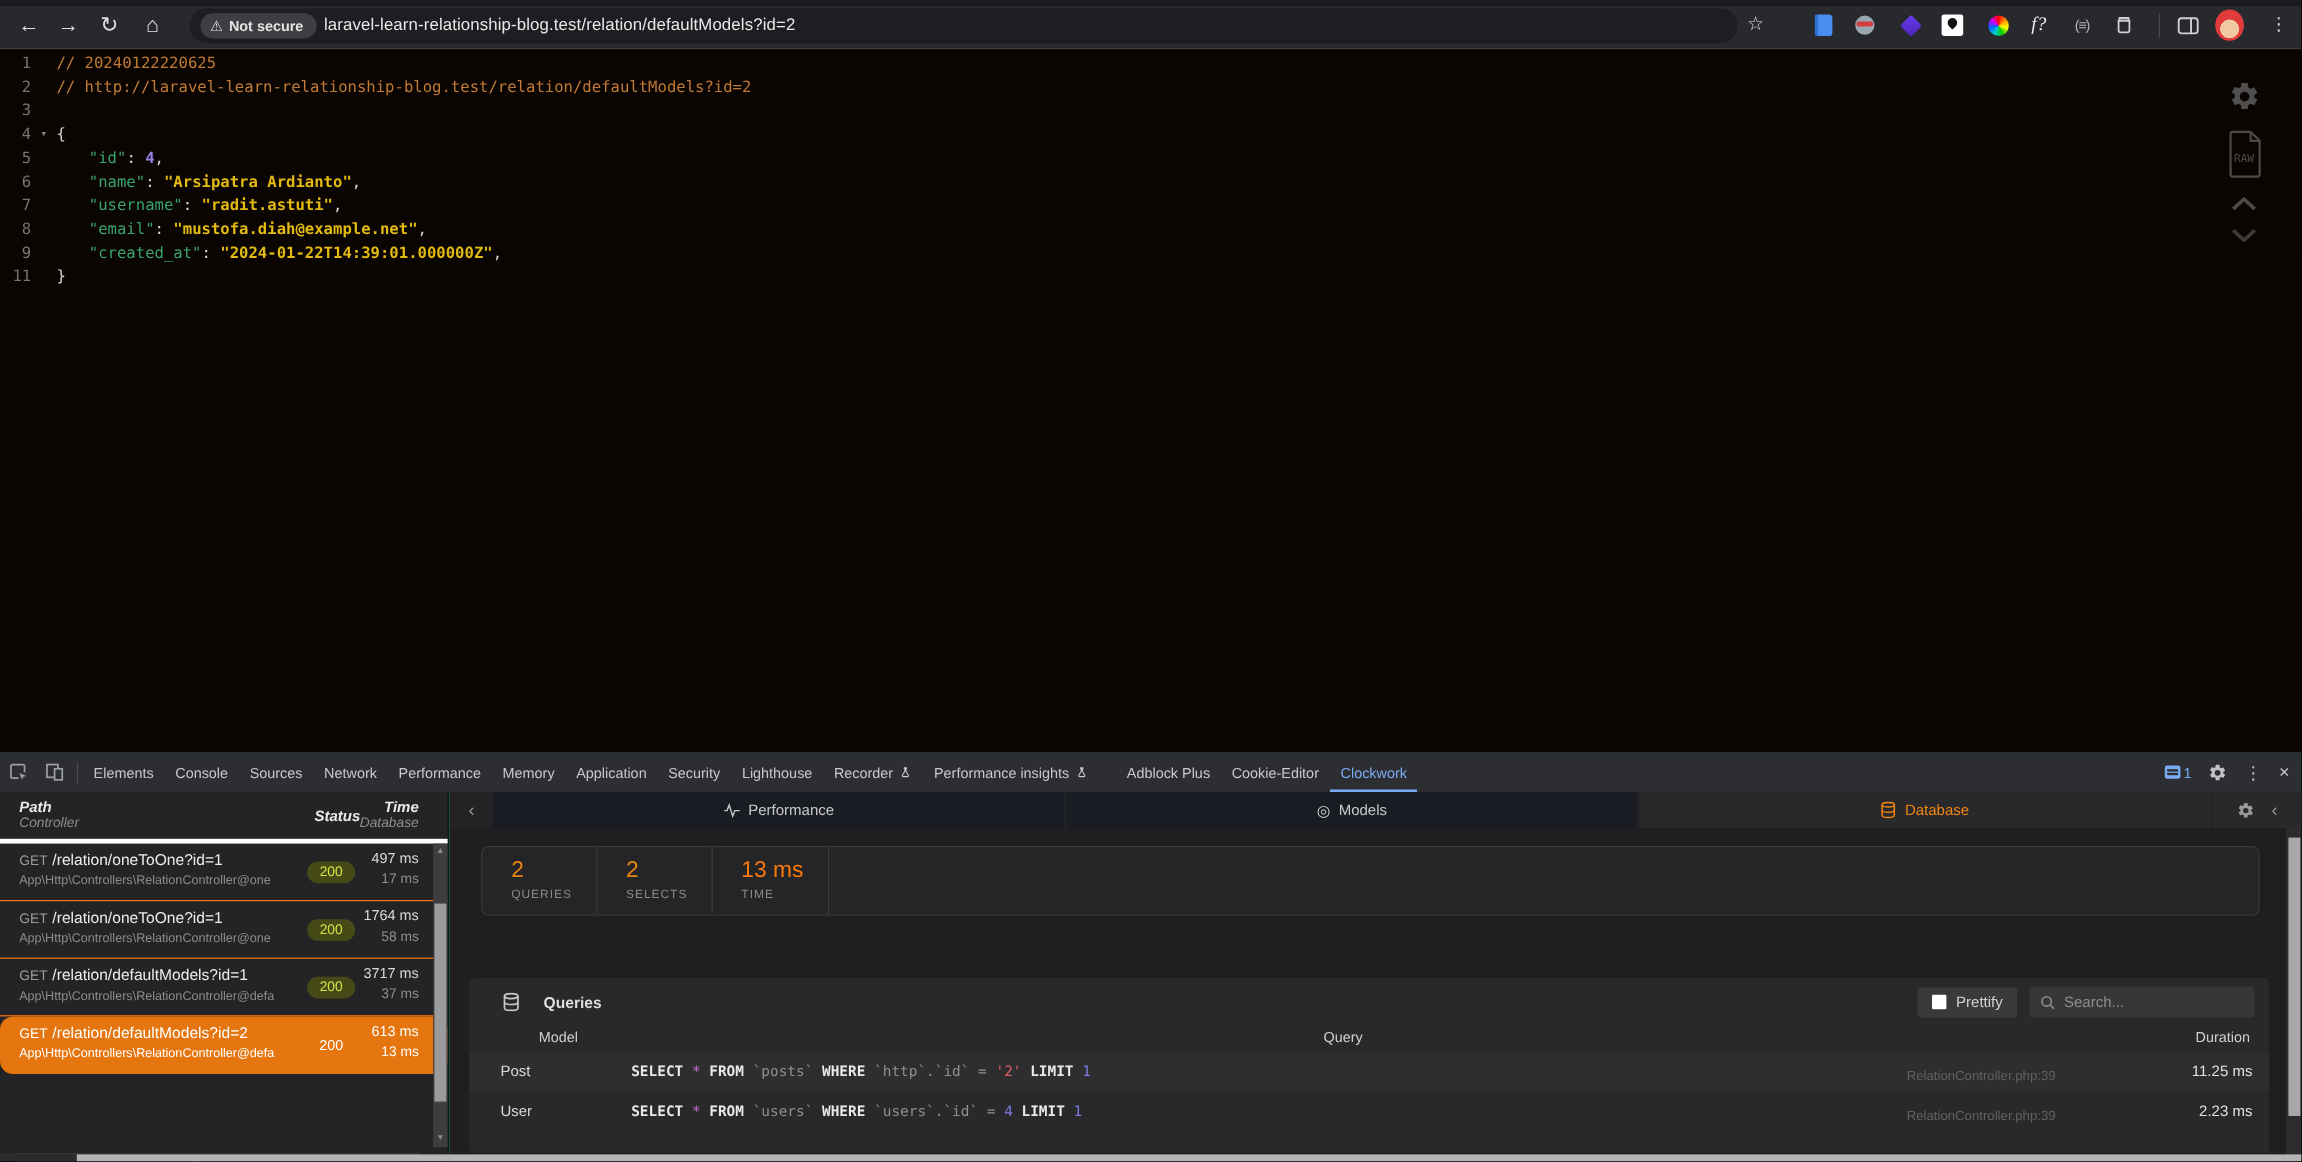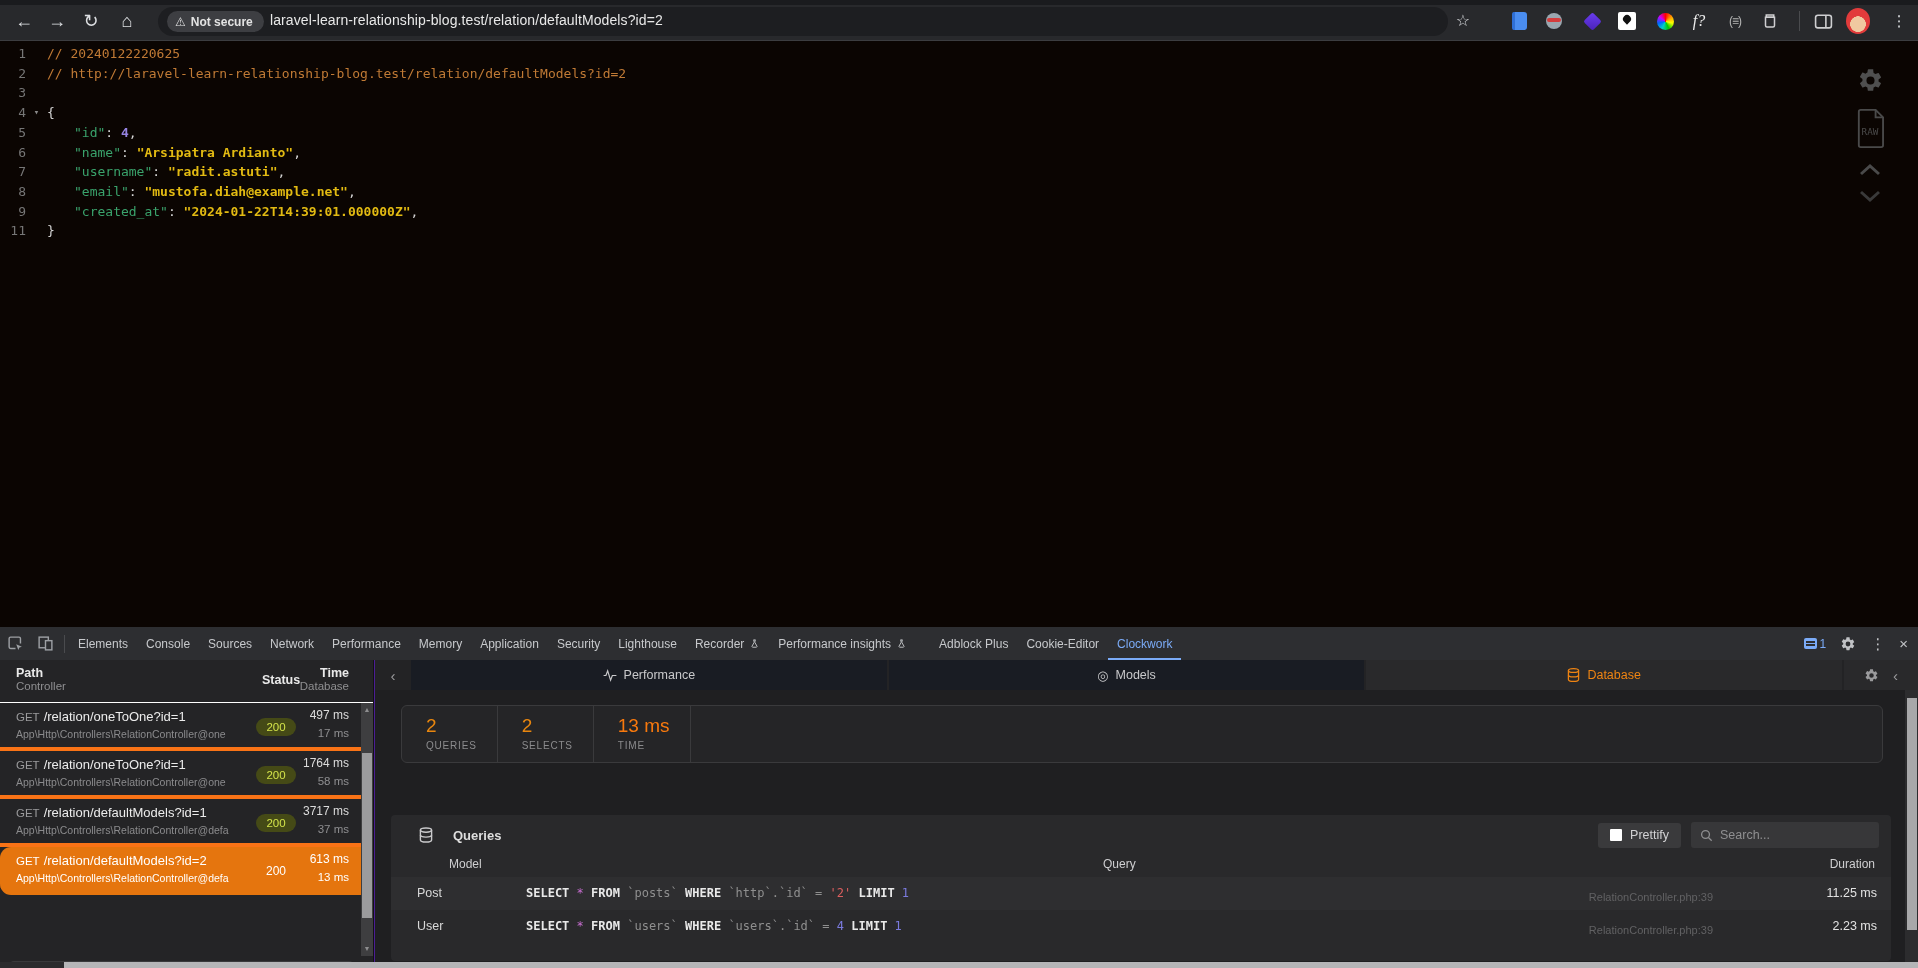--- a/index.html
+++ b/index.html
@@ -38,41 +38,41 @@
   .cmt { color:#c07a35; }
   .punct { color:#d6d6d6; }
   .key { color:#3aa36c; }
   .str { color:#e2ba12; font-weight:bold; }
   .num { color:#9583e0; font-weight:bold; }
   .fieldpad { padding-left:27px; }
   #page-tools { position:absolute; right:28px; top:25px; width:40px; text-align:center; }
   #page-tools > div { margin-bottom:14px; }
 
   
-  #devtools { position:absolute; top:627px; left:0; width:1918px; height:341px; background:#4c1d95; }
+  #devtools { position:absolute; top:627px; left:0; width:1918px; height:341px; background:#14532d; }
   #dt-strip { position:absolute; top:0; left:0; width:1918px; height:33px; background:#2d2e31; display:flex; align-items:stretch; }
   .dt-ico { width:30px; display:flex; align-items:center; justify-content:center; color:#9da0a4; cursor:pointer; }
   .dt-sep { width:1px; height:18px; background:#4a4b4e; margin:auto 4px; }
   .dt-tab { padding:0 9px; display:flex; align-items:center; gap:5px; color:#c7c9cc; font-size:12px; cursor:pointer; white-space:nowrap; }
   .dt-tab.active { color:#7babf7; box-shadow:inset 0 -2px 0 #7babf7; }
   #dt-right { position:absolute; right:4px; top:0; height:33px; display:flex; align-items:center; gap:14px; padding-right:6px; }
   #dt-msg { display:flex; align-items:center; gap:3px; color:#7babf7; font-size:12px; cursor:pointer; }
   #dt-msg .bub { width:13px; height:11px; background:#7babf7; border-radius:2px; position:relative; }
   #dt-msg .bub::after { content:""; position:absolute; left:2px; top:3px; width:9px; height:1.5px; background:#2d2e31; box-shadow:0 3px 0 #2d2e31; }
   .dt-glyph { color:#c0c2c5; font-size:15px; cursor:pointer; }
 
   
   #cw-side { position:absolute; top:33px; left:0; width:374px; height:302px; background:#242426; border-right:1px solid #121214; }
-  #cw-side-head { position:relative; height:43px; border-bottom:1px solid #ffffff; }
+  #cw-side-head { position:relative; height:43px; border-bottom:4px solid #ffffff;font-style:italic; }
   .h-main { font-size:12.5px; font-weight:bold; color:#e9e9e9; }
   .h-sub { font-size:11.5px; color:#8f8f91; }
   #col-path { position:absolute; left:16px; top:6px; }
   #col-status { position:absolute; left:262px; top:13px; }
   #col-time { position:absolute; right:24px; top:6px; text-align:right; }
-  .req { position:relative; height:48px; border-bottom:4px solid #f97316; cursor:pointer; }
+  .req { position:relative; height:48px; border-bottom:1px solid #f97316; cursor:pointer; }
   .req .l1 { position:absolute; left:16px; top:6px; font-size:13px; color:#ececec; white-space:nowrap; max-width:215px; overflow:hidden; }
   .req .method { color:#9b9b9d; font-size:11.5px; margin-right:4px; }
   .req .l2 { position:absolute; left:16px; top:25px; font-size:10.5px; color:#8b8b8d; white-space:nowrap; max-width:225px; overflow:hidden; }
   .req .badge { position:absolute; left:256px; top:15px; width:40px; height:18px; border-radius:9px; background:#454a16; color:#d3e34a; font-size:11.5px; text-align:center; line-height:18px; }
   .req .t1 { position:absolute; right:24px; top:5px; font-size:12px; color:#dcdcdc; }
   .req .t2 { position:absolute; right:24px; top:24px; font-size:11.5px; color:#8f8f91; }
   .req.selected { background:#e5750e; border-bottom-color:#e5750e;border-radius:11px; }
   .req.selected .l1, .req.selected .method, .req.selected .l2,
   .req.selected .t1, .req.selected .t2 { color:#fff; }
   .req.selected .badge { background:transparent; color:#fff; font-size:12px; }

